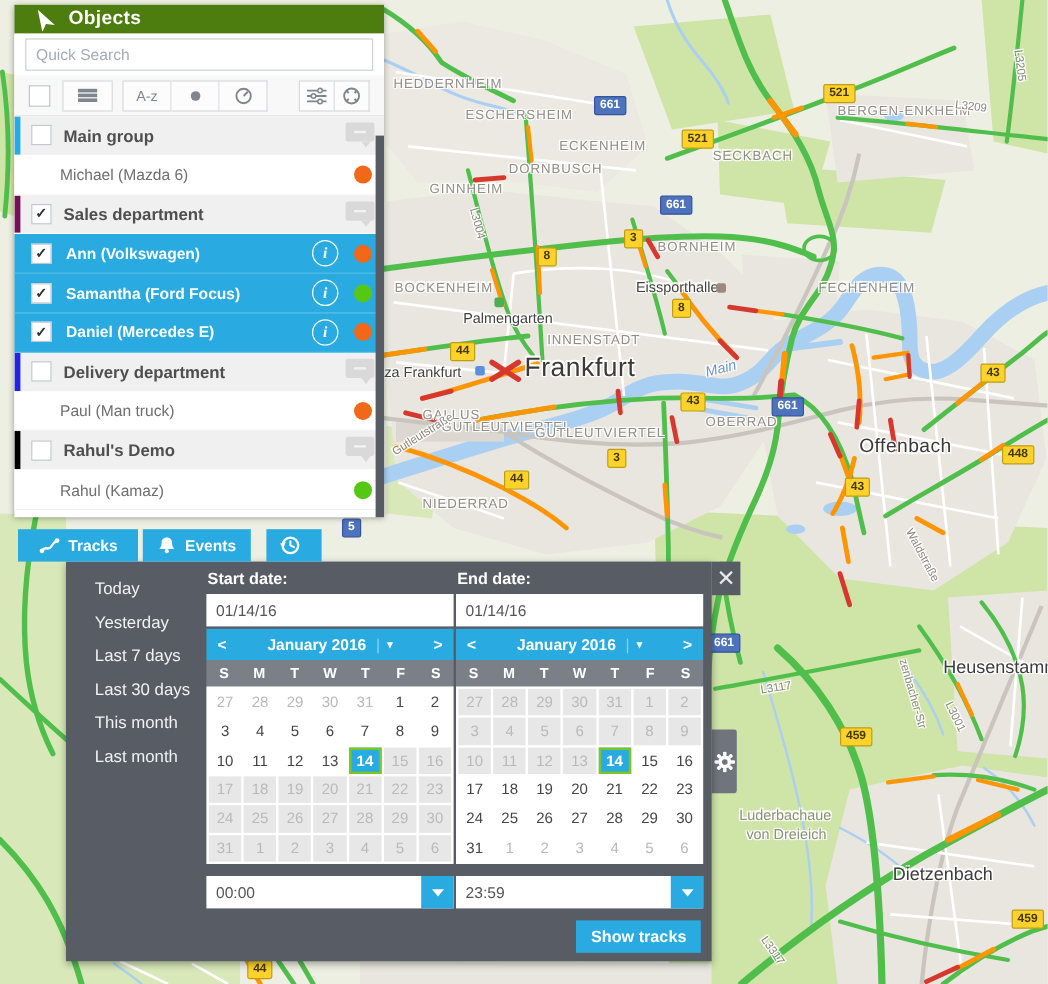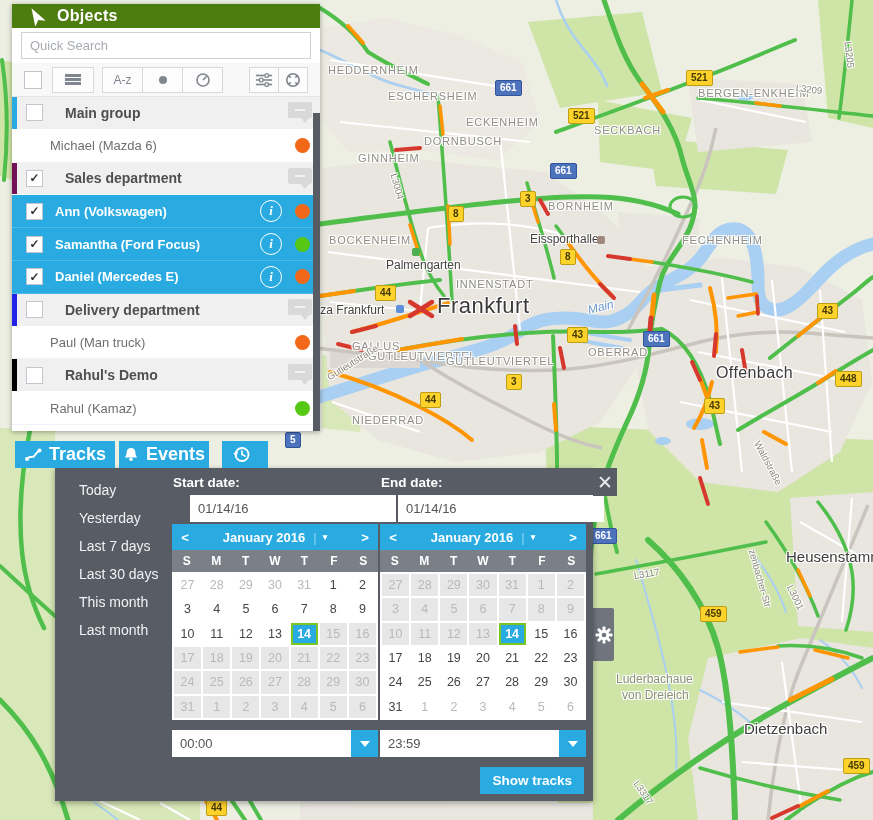--- a/index.html
+++ b/index.html
@@ -53,55 +53,55 @@
   .hamb i{height:2.6px;background:#80868f;}
   .tb-dot{width:8px;height:8px;border-radius:50%;background:#80868f;}
   #object-list{position:relative;}
   .row{position:relative;height:31.8px;display:flex;align-items:center;overflow:hidden;}
   .row.group{background:#f0f0f0;border-bottom:1px solid #fff;}
   .row.unit{background:#fff;border-bottom:1px solid #f2f2f2;}
   .row.unit.selected{background:#29abe2;border-bottom:1px solid #4db9e7;}
   .stripe{position:absolute;left:0;top:0;width:5px;height:100%;}
   .rcheck{width:15px;height:15px;background:#fff;border:1px solid #c2c7cf;margin-left:14px;
     display:flex;align-items:center;justify-content:center;font-size:12px;font-weight:bold;color:#2e3338;line-height:1;}
-  .rlabel{margin-left:22px;font-size:14px;font-weight:bold;color:#4f4f4f;}
+  .rlabel{margin-left:10px;font-size:14px;font-weight:bold;color:#4f4f4f;}
   .unit .rlabel{font-weight:normal;font-size:13px;color:#6f6f6f;margin-left:12px;}
   .unit.nocheck .rlabel{margin-left:38px;}
   .unit.selected .rlabel{color:#fff;font-weight:bold;font-size:13px;}
   .dot{position:absolute;right:10px;top:50%;margin-top:-7.5px;width:15px;height:15px;border-radius:50%;}
   .info{position:absolute;right:38px;top:50%;margin-top:-11px;width:22px;height:22px;border-radius:50%;
     border:1.6px solid #fff;box-sizing:border-box;display:flex;align-items:center;justify-content:center;
     color:#fff;font-family:"Liberation Serif",serif;font-style:italic;font-weight:bold;font-size:13px;}
   .marker{position:absolute;right:8px;top:5px;width:24px;height:16px;background:#d9d9d9;border-radius:2px;}
   .marker::before{content:"";position:absolute;left:7px;top:7px;width:10px;height:2px;background:#f2f2f2;}
   .marker::after{content:"";position:absolute;left:13px;top:16px;border:4px solid transparent;border-top:5px solid #d9d9d9;}
   #op-scrollbar{position:absolute;right:0;top:109px;width:7px;height:318px;background:#575c64;}
 
   
   .tab{position:absolute;top:441px;height:27px;background:#29abe2;color:#fff;z-index:10;
-    display:flex;align-items:center;justify-content:center;font-size:18px;font-weight:bold;cursor:pointer;}
+    display:flex;align-items:center;justify-content:center;font-size:13px;font-weight:bold;cursor:pointer;}
   #tab-tracks{left:15px;width:100px;}
   #tab-events{left:119px;width:90px;}
   #tab-history{left:222px;width:46px;}
   .tab svg{margin-right:7px;}
 
   
   #tracks-panel{position:absolute;left:55px;top:468px;width:538px;height:333px;
     background:#575c65;z-index:9;box-shadow:0 2px 6px rgba(0,0,0,.35);}
   #panel-close{position:absolute;left:593px;top:468px;width:24px;height:28px;background:#575c65;
     z-index:9;color:#e8eaee;font-size:19px;display:flex;align-items:center;justify-content:center;cursor:pointer;}
   #gear-tab{position:absolute;left:593px;top:608px;width:21px;height:53px;background:#6f747d;
     z-index:8;display:flex;align-items:center;justify-content:center;border-radius:0 2px 2px 0;cursor:pointer;}
   #quick-ranges{list-style:none;margin:0;padding:8px 0 0 24px;}
   #quick-ranges li{color:#f1f2f4;font-size:14px;line-height:28px;cursor:pointer;}
   .datecol{position:absolute;top:0;width:206px;}
   #col-start{left:117px;} #col-end{left:325px;}
   .dc-label{position:absolute;top:7px;left:1px;color:#fff;font-size:13.5px;font-weight:bold;}
   .dc-input{position:absolute;top:27px;left:0;width:206px;height:27px;box-sizing:border-box;
-    border:none;background:#fff;font-size:13px;color:#555;padding:0 8px;font-family:inherit;outline:none;margin-left:18px;}
+    border:none;background:#fff;font-size:13px;color:#555;padding:0 8px;font-family:inherit;outline:none;}
   .cal-head{position:absolute;top:56px;left:0;width:206px;height:26px;background:#29abe2;color:#fff;
     display:flex;align-items:center;font-size:13px;font-weight:bold;}
   .cal-arrow{width:26px;text-align:center;font-size:13px;cursor:pointer;}
   .cal-month-wrap{flex:1;display:flex;align-items:center;justify-content:center;}
   .cal-sep{opacity:.45;font-weight:normal;margin:0 6px 0 8px;}
   .cal-caret{font-size:9px;cursor:pointer;}
   .cal-week{position:absolute;top:82px;left:0;width:206px;height:22px;background:#7b8088;
     display:grid;grid-template-columns:repeat(7,1fr);}
   .cal-week span{color:#fff;font-size:12px;font-weight:bold;display:flex;align-items:center;justify-content:center;}
   .cal-grid{position:absolute;top:104px;left:0;width:206px;height:148px;background:#fff;

